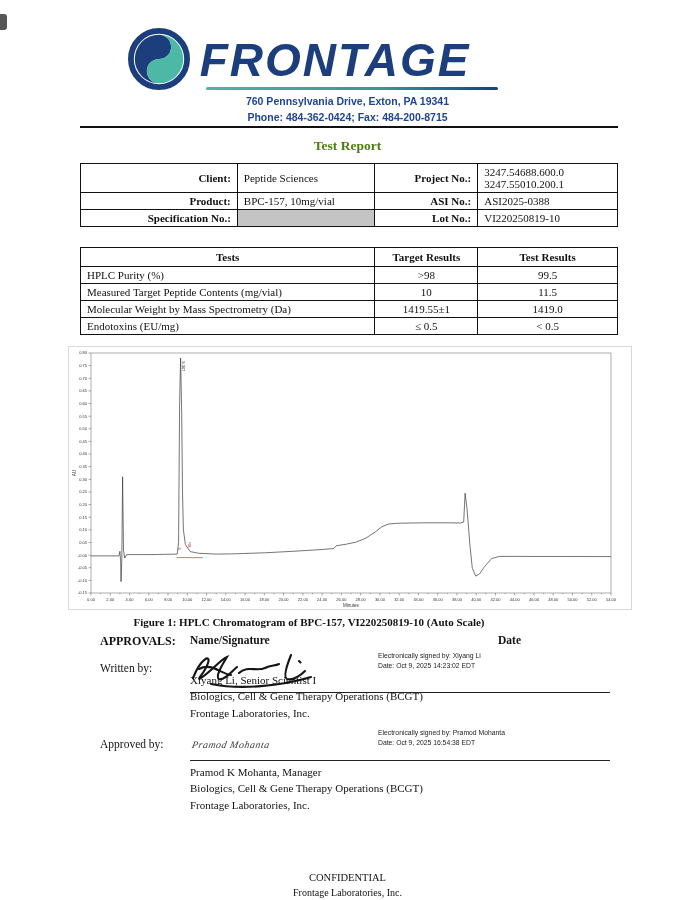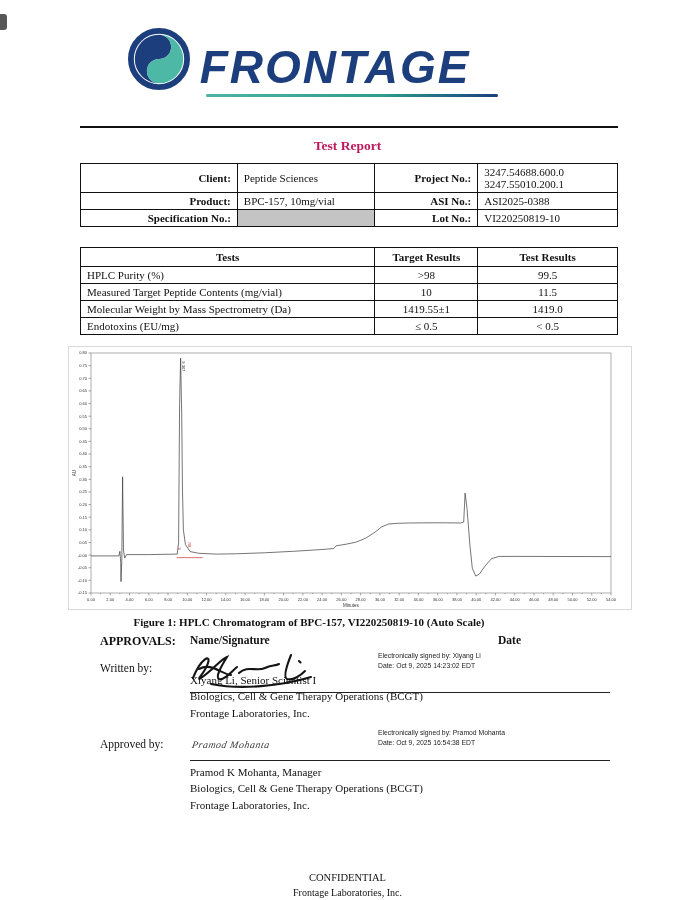--- a/index.html
+++ b/index.html
@@ -2,34 +2,34 @@
 <html><head>
 <meta charset="utf-8">
 <style>
   * { margin:0; padding:0; box-sizing:border-box; }
   body { background:#fff; font-family:"Liberation Serif", serif; }
   .page { position:relative; width:695px; height:900px; background:#ffffff; overflow:hidden; }
 
   .scan-artifact { position:absolute; left:0; top:14px; width:7px; height:16px; background:#3a3a3a; border-radius:0 3px 3px 0; opacity:.85; }
 
   
-  .logo-row { position:absolute; left:0; top:28px; width:598px; display:flex; justify-content:center; align-items:flex-end; }
+  .logo-row { position:absolute; left:0; top:28px; width:598px; display:flex; justify-content:center; align-items:center; }
   .logo-icon { width:62px; height:62px; margin-right:10px; }
   .logo-text-wrap { position:relative; padding-top:2px; }
   .logo-text { font-family:"Liberation Sans", sans-serif; font-weight:bold; font-style:italic;
                font-size:46px; letter-spacing:2px; color:#1c3e7c; line-height:1.0; }
   .logo-underline { position:absolute; left:6px; top:52px; width:292px; height:3px;
                     background:linear-gradient(to right, #4fb3a4, #2f9d8d 60%, #1c3e7c); border-radius:2px; }
   .address { position:absolute; left:0; top:93px; width:695px; text-align:center;
              font-family:"Liberation Sans", sans-serif; font-weight:bold; font-size:10.5px;
              color:#1f4496; line-height:1.55; }
   .top-rule { position:absolute; left:80px; top:126px; width:538px; height:2px; background:#111; }
 
   .doc-title { position:absolute; left:0; top:138px; width:695px; text-align:center;
-               font-weight:bold; font-size:13.5px; color:#be185d; }
+               font-weight:bold; font-size:13.5px; color:#4d7c0f; }
 
   
   table { border-collapse:collapse; width:538px; font-size:11px; color:#111; }
   td, th { border:1px solid #111; padding:2px 6px; vertical-align:middle; }
   .info-table { position:absolute; left:80px; top:163px; }
   .info-table td.lbl { font-weight:bold; text-align:right; width:157px;padding-left:44px; }
   .info-table td.val { width:138px; text-align:left; }
   .info-table td.lbl2 { font-weight:bold; text-align:right; width:103px; }
   .info-table td.val2 { width:140px; text-align:left; white-space:pre-line; }
   .info-table td.redacted { background:#c4c4c4; }
@@ -77,20 +77,24 @@
       <circle cx="32" cy="32" r="29" fill="#ffffff" stroke="#1c3e7c" stroke-width="6"></circle>
       <path d="M32 7 A25 25 0 0 0 32 57 A12.5 12.5 0 0 1 32 32 A12.5 12.5 0 0 0 32 7 Z" fill="#1c3e7c"></path>
       <path d="M32 57 A25 25 0 0 0 32 7 A12.5 12.5 0 0 1 32 32 A12.5 12.5 0 0 0 32 57 Z" fill="#4db8a6"></path>
       <circle cx="32" cy="19.5" r="4" fill="#1c3e7c"></circle>
       <circle cx="32" cy="44.5" r="4" fill="#4db8a6"></circle>
     </svg>
     <div class="logo-text-wrap">
       <div class="logo-text">FRONTAGE</div>
       <div class="logo-underline"></div>
     </div>
+  </div>
+  <div class="address">
+    <div>760 Pennsylvania Drive, Exton, PA 19341</div>
+    <div>Phone: 484-362-0424; Fax: 484-200-8715</div>
   </div>
   <div class="top-rule"></div>
 
   <div class="doc-title">Test Report</div>
 
   <table class="info-table">
     <tbody>
         <tr>
       <td class="lbl">Client:</td>
       <td class="val">Peptide Sciences</td>

